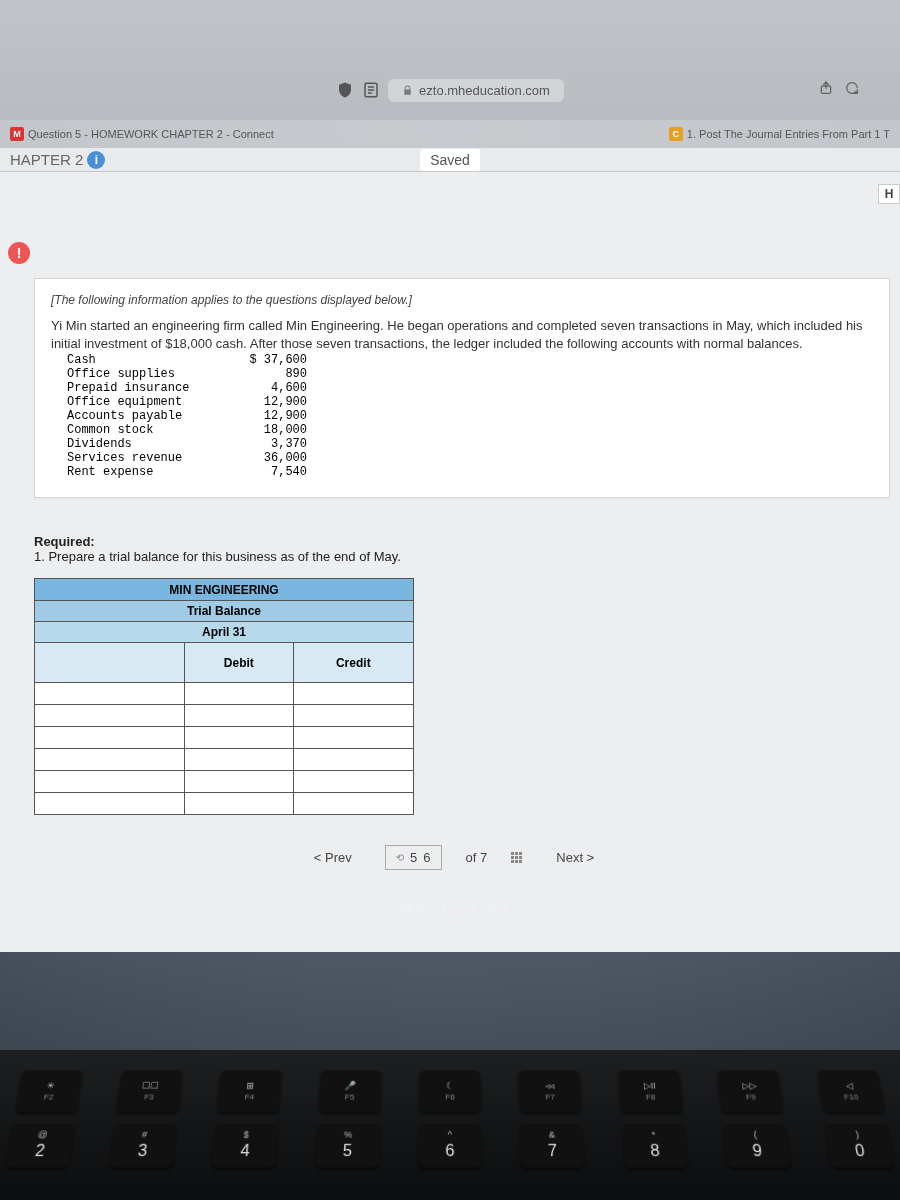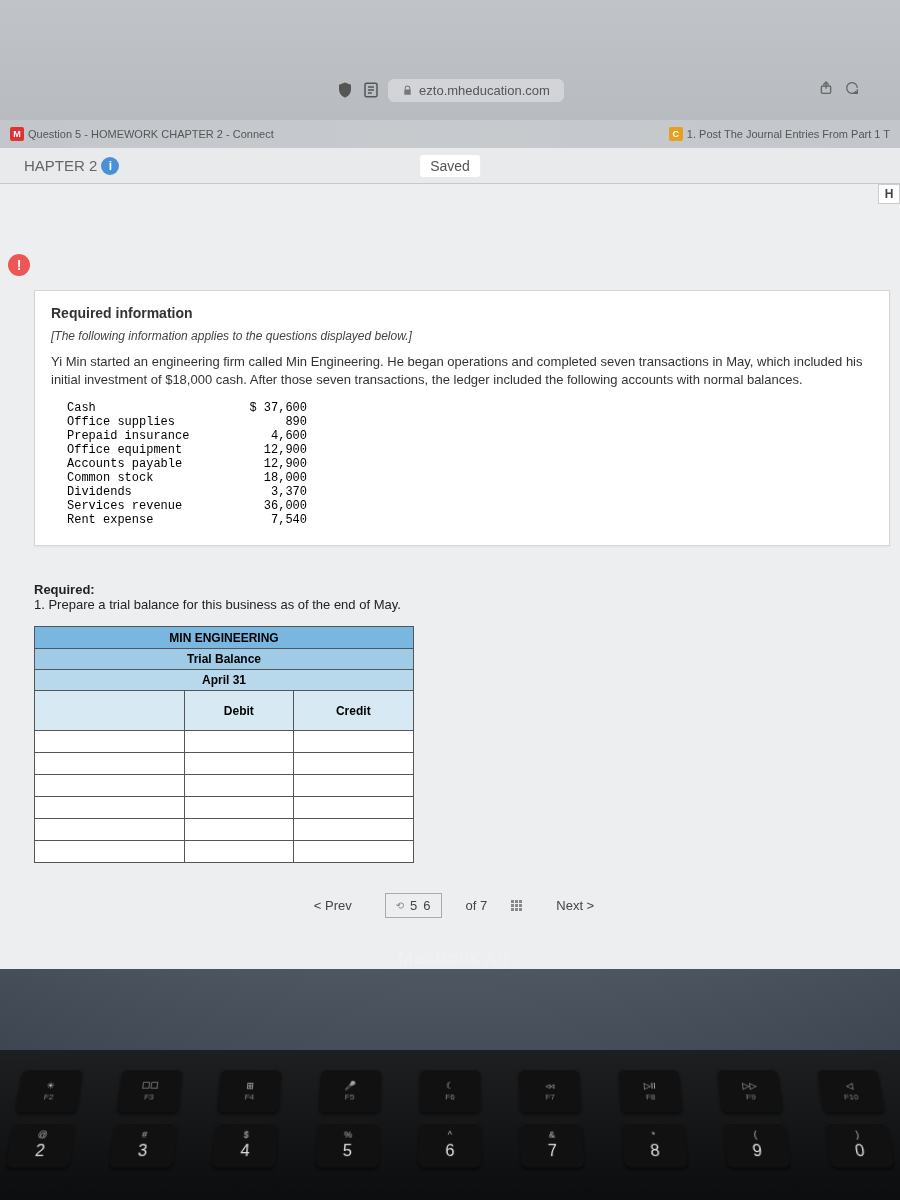--- a/index.html
+++ b/index.html
@@ -59,24 +59,24 @@
     width: 14px; height: 14px;
     display: inline-flex; align-items:center; justify-content:center;
     font-size: 9px; font-weight: bold;
     border-radius: 2px;
   }
   .tab-icon.m { background:#d33; color:#fff; }
   .tab-icon.c { background:#e5a020; color:#fff; }
   .tab-spacer { flex: 1; }
   .toolbar-row {
     background: #e9eaec;
-    height: 36px;
+    height: 24px;
     display: flex;
     align-items: center;
-    padding: 0 24px;
+    padding: 0 10px;
     font-size: 14px;
     color: #555;
     border-bottom: 1px solid #c7c8ca;
   }
   .chapter-title { font-size: 15px; color: #666; }
   .info-circle {
     display: inline-flex; width: 18px; height: 18px; border-radius: 50%;
     background: #4a90d9; color: #fff; align-items:center; justify-content:center;
     font-size: 12px; font-weight:bold; margin-left: 4px;
   }
@@ -98,21 +98,21 @@
   }
   .info-card {
     background: #fff;
     margin: 0 10px 0 26px;
     padding: 14px 16px 18px;
     border: 1px solid #d5d5d5;
     box-shadow: 0 1px 2px rgba(0,0,0,0.05);
   }
   .info-card h3 { font-size: 14px; color:#333; margin-bottom:8px; }
   .info-card .instr { font-size: 12px; font-style: italic; color:#444; margin-bottom:10px; }
-  .info-card .body { font-size: 13px; color:#333; line-height:1.4; margin-bottom:12px; }
+  .info-card .body { font-size: 13px; color:#333; line-height:1.4; margin-bottom:0; }
   .ledger {
     font-family: "Courier New", monospace;
     font-size: 12px;
     margin-left: 16px;
   }
   .ledger-row { display:flex; }
   .ledger-name { width: 160px; }
   .ledger-amt { width: 80px; text-align:right; }
   .required-block {
     margin: 36px 10px 14px 26px;
@@ -242,21 +242,20 @@
   <span class="chapter-title">HAPTER 2</span>
   <span class="info-circle">i</span>
   <span class="saved-pill">Saved</span>
 </div>
 <div class="help-badge">H</div>
 
 <div class="content-area">
   <div class="alert-dot">!</div>
 
   <div class="info-card">
-    <h3>Required information</h3>
     <div class="instr">[The following information applies to the questions displayed below.]</div>
     <div class="body">Yi Min started an engineering firm called Min Engineering. He began operations and completed seven transactions in May, which included his initial investment of $18,000 cash. After those seven transactions, the ledger included the following accounts with normal balances.</div>
     <div class="ledger" id="ledger-list">
         <div class="ledger-row">
           <span class="ledger-name">Cash</span>
           <span class="ledger-amt">$ 37,600</span>
         </div>
         <div class="ledger-row">
           <span class="ledger-name">Office supplies</span>
           <span class="ledger-amt">890</span>

